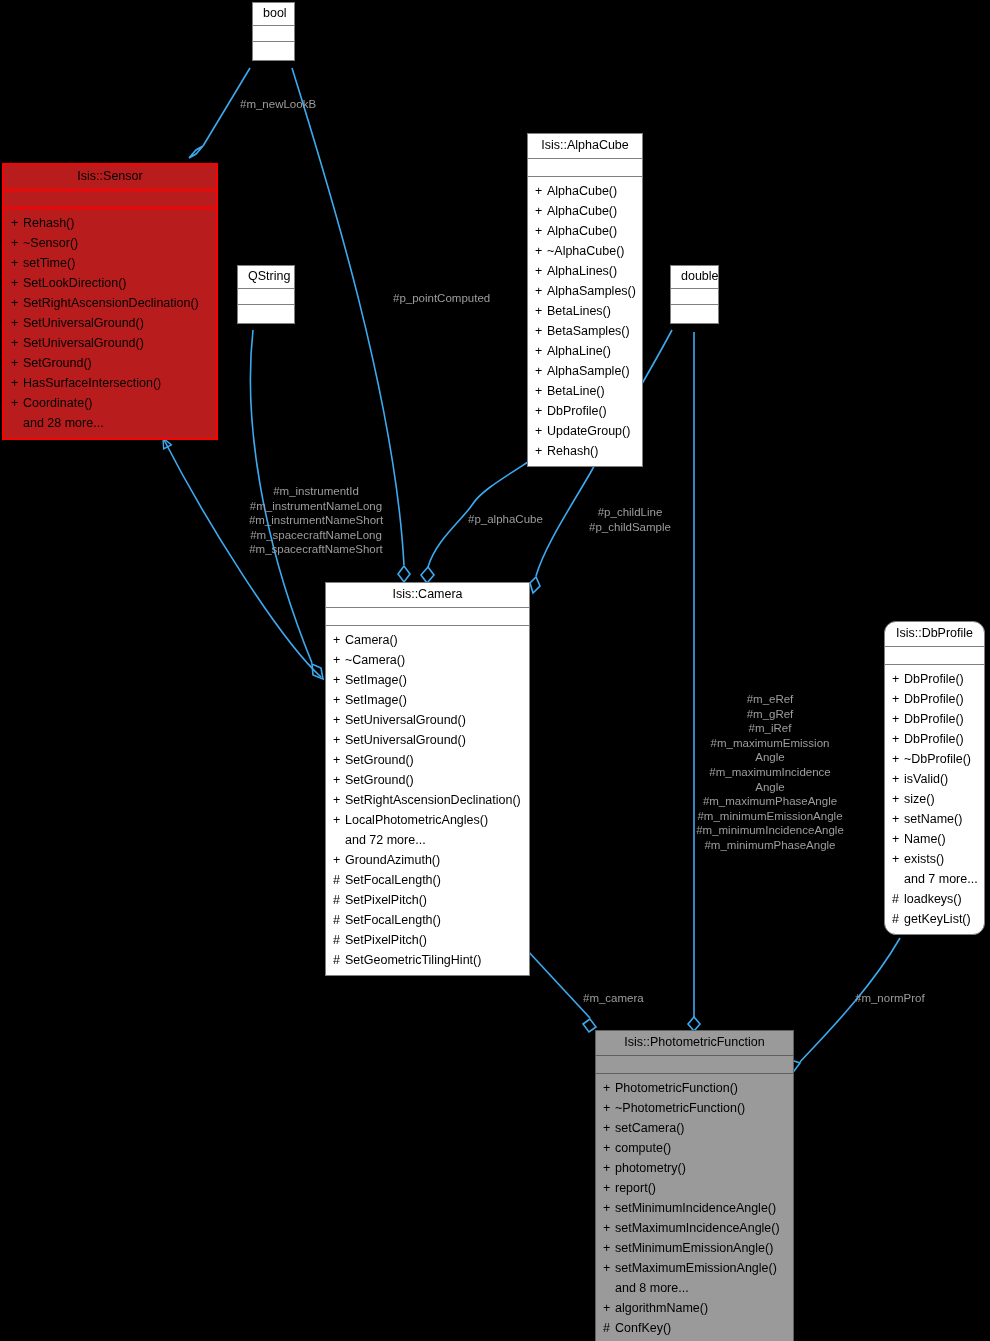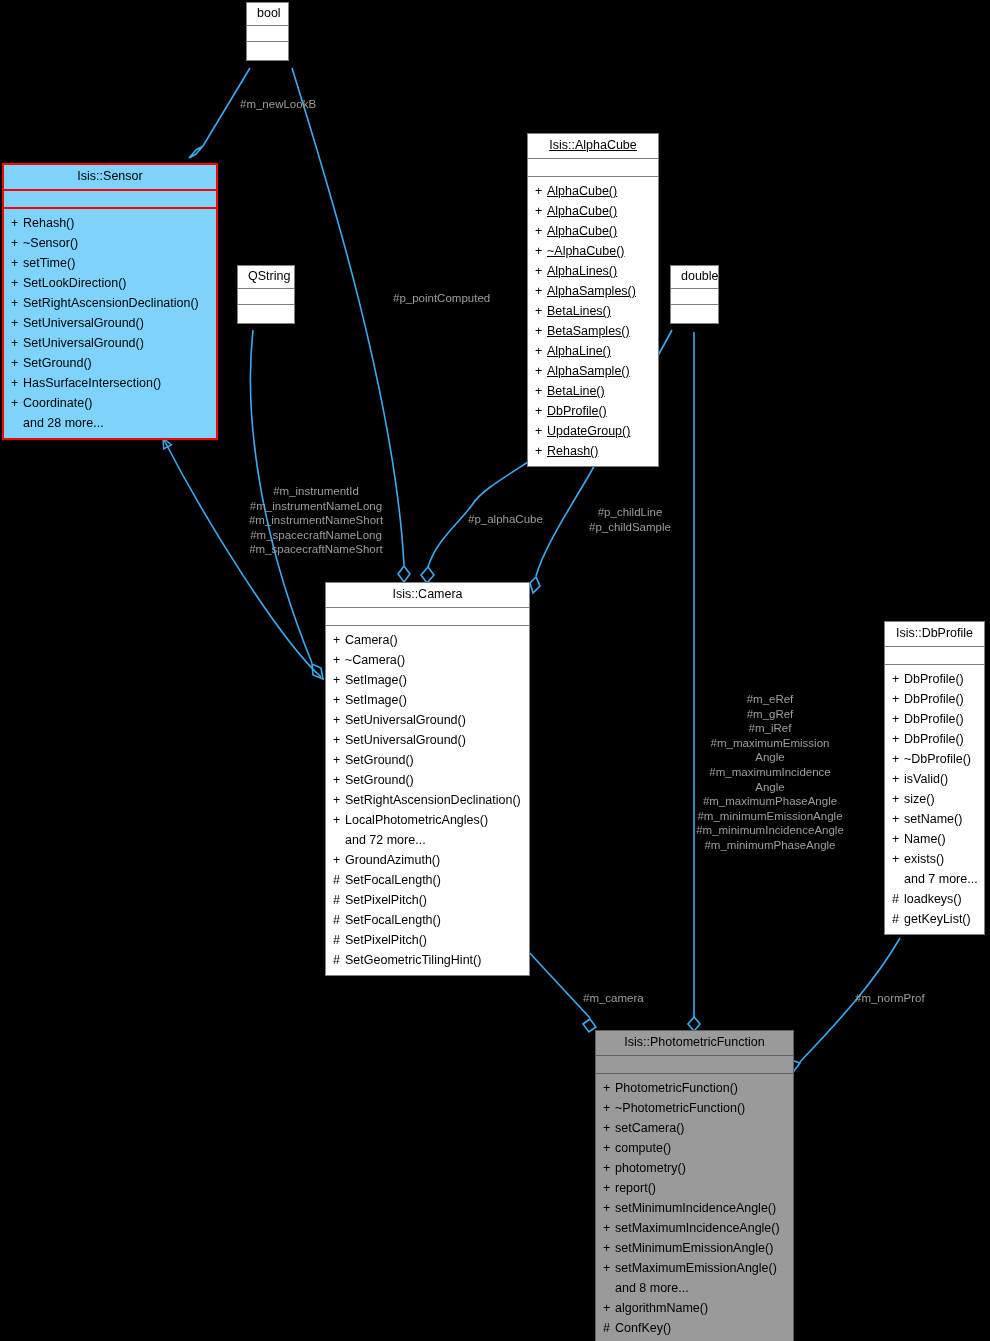--- a/index.html
+++ b/index.html
@@ -59,21 +59,21 @@
   }
   .node .ops .row .vis {
     display: inline-block;
     width: 12px;
   }
   .node .ops .row.more .vis { visibility: hidden; }
 
   
   .node.highlight {
     border: 2px solid #ff0000;
-    background: #7dd3fc;
+    background: #b91c1c;
   }
   .node.highlight .title { border-bottom: 2px solid #ff0000; }
   .node.highlight .attrs { border-bottom: 2px solid #ff0000; }
 
   
   .node.current {
     background: #9a9a9a;
     border: 1px solid #606060;
   }
   .node.current .title { border-bottom: 1px solid #606060; }
@@ -159,21 +159,21 @@
 Angle
 #m_maximumPhaseAngle
 #m_minimumEmissionAngle
 #m_minimumIncidenceAngle
 #m_minimumPhaseAngle</div>
 
   <div class="elabel l" style="left:583px; top:991px;">#m_camera</div>
 
   <div class="elabel l" style="left:855px; top:991px;">#m_normProf</div>
 
-  <div class="node prim" style="left:246px; top:2px; width:43px;">
+  <div class="node prim" style="left:252px; top:2px; width:43px;">
     <div class="title">bool</div>
     <div class="attrs"></div>
     <div class="ops"></div>
   </div>
 
   <div class="node prim" style="left:237px; top:265px; width:58px;">
     <div class="title">QString</div>
     <div class="attrs"></div>
     <div class="ops"></div>
   </div>
@@ -195,21 +195,21 @@
         <div class="row"><span class="vis">+</span><span>SetRightAscensionDeclination()</span></div>
         <div class="row"><span class="vis">+</span><span>SetUniversalGround()</span></div>
         <div class="row"><span class="vis">+</span><span>SetUniversalGround()</span></div>
         <div class="row"><span class="vis">+</span><span>SetGround()</span></div>
         <div class="row"><span class="vis">+</span><span>HasSurfaceIntersection()</span></div>
         <div class="row"><span class="vis">+</span><span>Coordinate()</span></div>
         <div class="row more"><span class="vis"></span><span>and 28 more...</span></div>
       </div>
   </div>
 
-  <div class="node" style="left:527px; top:133px; width:132px;text-decoration:underline;">
+  <div class="node" style="left:527px; top:133px; width:116px;">
     <div class="title">Isis::AlphaCube</div>
     <div class="attrs"></div>
     <div class="ops">
         <div class="row"><span class="vis">+</span><span>AlphaCube()</span></div>
         <div class="row"><span class="vis">+</span><span>AlphaCube()</span></div>
         <div class="row"><span class="vis">+</span><span>AlphaCube()</span></div>
         <div class="row"><span class="vis">+</span><span>~AlphaCube()</span></div>
         <div class="row"><span class="vis">+</span><span>AlphaLines()</span></div>
         <div class="row"><span class="vis">+</span><span>AlphaSamples()</span></div>
         <div class="row"><span class="vis">+</span><span>BetaLines()</span></div>
@@ -240,21 +240,21 @@
         <div class="row more"><span class="vis"></span><span>and 72 more...</span></div>
         <div class="row"><span class="vis">+</span><span>GroundAzimuth()</span></div>
         <div class="row"><span class="vis">#</span><span>SetFocalLength()</span></div>
         <div class="row"><span class="vis">#</span><span>SetPixelPitch()</span></div>
         <div class="row"><span class="vis">#</span><span>SetFocalLength()</span></div>
         <div class="row"><span class="vis">#</span><span>SetPixelPitch()</span></div>
         <div class="row"><span class="vis">#</span><span>SetGeometricTilingHint()</span></div>
       </div>
   </div>
 
-  <div class="node" style="left:884px; top:621px; width:101px;">
+  <div class="node" style="left:884px; top:621px; width:101px;border-radius:12px;">
     <div class="title">Isis::DbProfile</div>
     <div class="attrs"></div>
     <div class="ops">
         <div class="row"><span class="vis">+</span><span>DbProfile()</span></div>
         <div class="row"><span class="vis">+</span><span>DbProfile()</span></div>
         <div class="row"><span class="vis">+</span><span>DbProfile()</span></div>
         <div class="row"><span class="vis">+</span><span>DbProfile()</span></div>
         <div class="row"><span class="vis">+</span><span>~DbProfile()</span></div>
         <div class="row"><span class="vis">+</span><span>isValid()</span></div>
         <div class="row"><span class="vis">+</span><span>size()</span></div>

